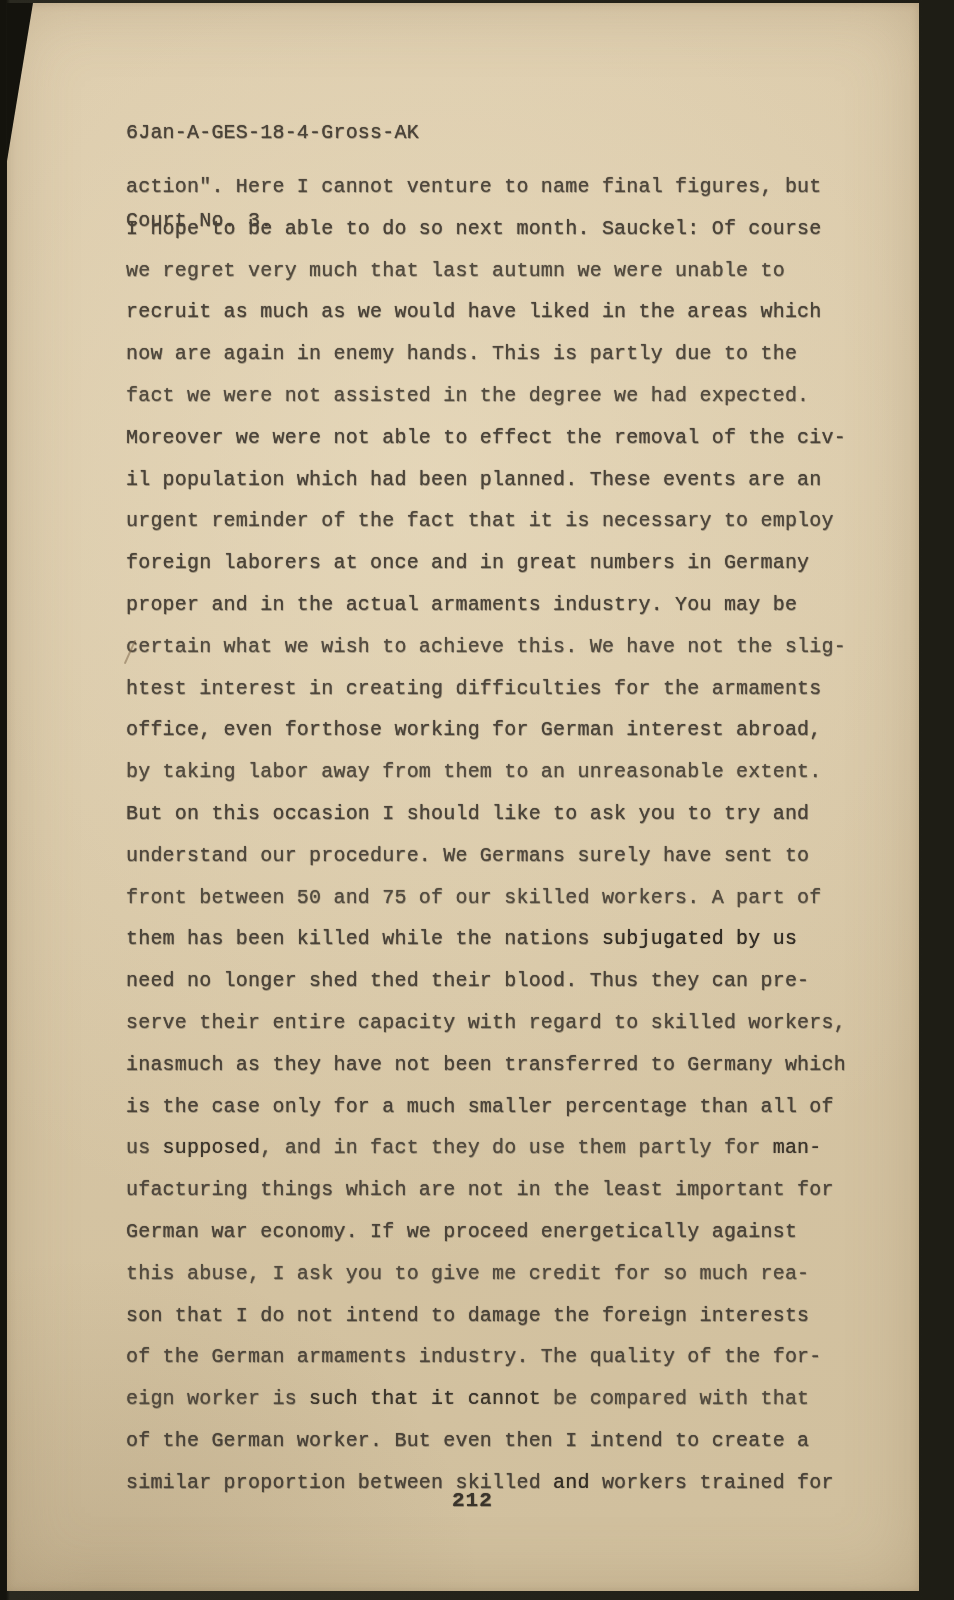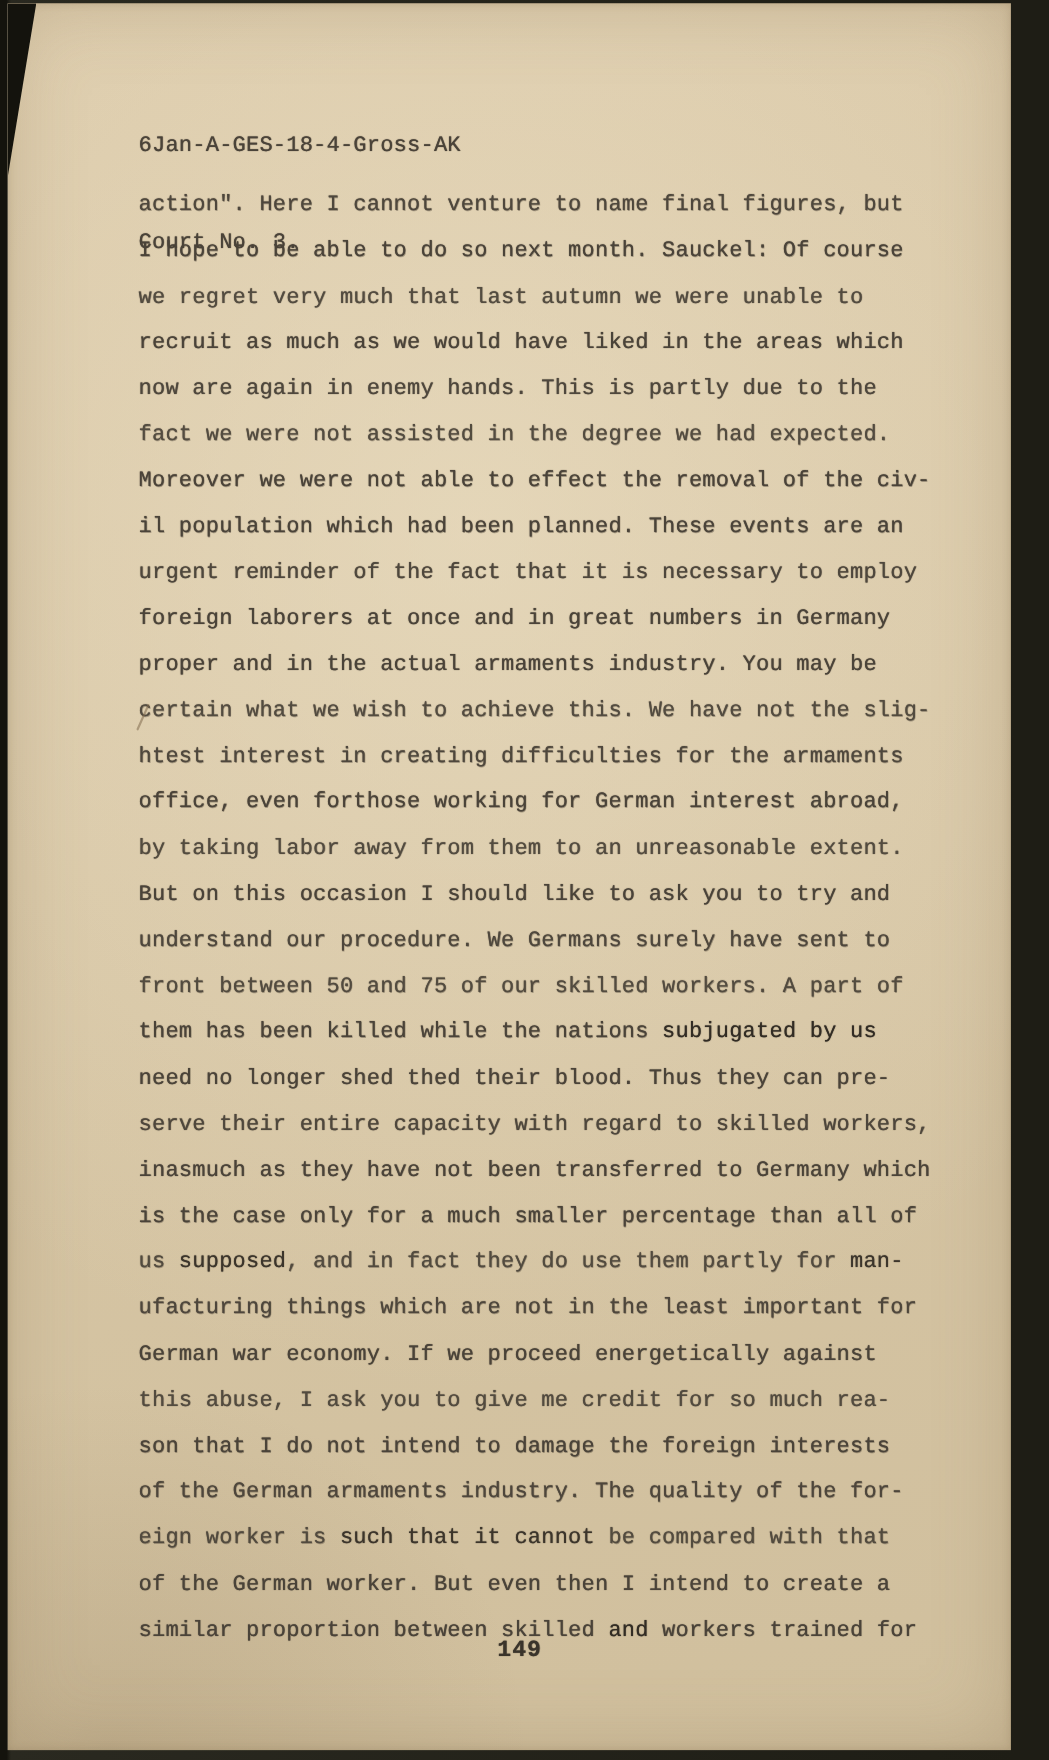--- a/index.html
+++ b/index.html
@@ -81,15 +81,15 @@
 
     <div class="header-block typed">
       <div class="hline">6Jan-A-GES-18-4-Gross-AK</div>
       <div class="hline">Court No. 3.</div>
     </div>
 
     <div class="body-block typed"><div class="line"><span>action". Here I cannot venture to name final figures, but</span></div><div class="line"><span>I hope to be able to do so next month. Sauckel: Of course</span></div><div class="line"><span>we regret very much that last autumn we were unable to</span></div><div class="line"><span>recruit as much as we would have liked in the areas which</span></div><div class="line"><span>now are again in enemy hands. This is partly due to the</span></div><div class="line"><span>fact we were not assisted in the degree we had expected.</span></div><div class="line"><span>Moreover we were not able to effect the removal of the civ-</span></div><div class="line"><span>il population which had been planned. These events are an</span></div><div class="line"><span>urgent reminder of the fact that it is necessary to employ</span></div><div class="line"><span>foreign laborers at once and in great numbers in Germany</span></div><div class="line"><span>proper and in the actual armaments industry. You may be</span></div><div class="line"><span>certain what we wish to achieve this. We have not the slig-</span></div><div class="line"><span>htest interest in creating difficulties for the armaments</span></div><div class="line"><span>office, even forthose working for German interest abroad,</span></div><div class="line"><span>by taking labor away from them to an unreasonable extent.</span></div><div class="line"><span>But on this occasion I should like to ask you to try and</span></div><div class="line"><span>understand our procedure. We Germans surely have sent to</span></div><div class="line"><span>front between 50 and 75 of our skilled workers. A part of</span></div><div class="line"><span>them has been killed while the nations </span><span class="ink-heavy">subjugated by us</span></div><div class="line"><span>need no longer shed thed their blood. Thus they can pre-</span></div><div class="line"><span>serve their entire capacity with regard to skilled workers,</span></div><div class="line"><span>inasmuch as they have not been transferred to Germany which</span></div><div class="line"><span>is the case only for a much smaller percentage than all of</span></div><div class="line"><span>us </span><span class="ink-heavy">supposed</span><span>, and in fact they do use them partly for </span><span class="ink-heavy">man-</span></div><div class="line"><span>ufacturing things which are not in the least important for</span></div><div class="line"><span>German war economy. If we proceed energetically against</span></div><div class="line"><span>this abuse, I ask you to give me credit for so much rea-</span></div><div class="line"><span>son that I do not intend to damage the foreign interests</span></div><div class="line"><span>of the German armaments industry. The quality of the for-</span></div><div class="line"><span>eign worker is </span><span class="ink-heavy">such that it cannot</span><span> be compared with that</span></div><div class="line"><span>of the German worker. But even then I intend to create a</span></div><div class="line"><span>similar proportion between skilled </span><span class="ink-heavy">and</span><span> workers trained for</span></div></div>
 
     <div class="scratch-mark"></div>
 
-    <div class="page-number typed">149</div>
+    <div class="page-number typed">212</div>
   </div>
 </div>
 
 </body></html>

